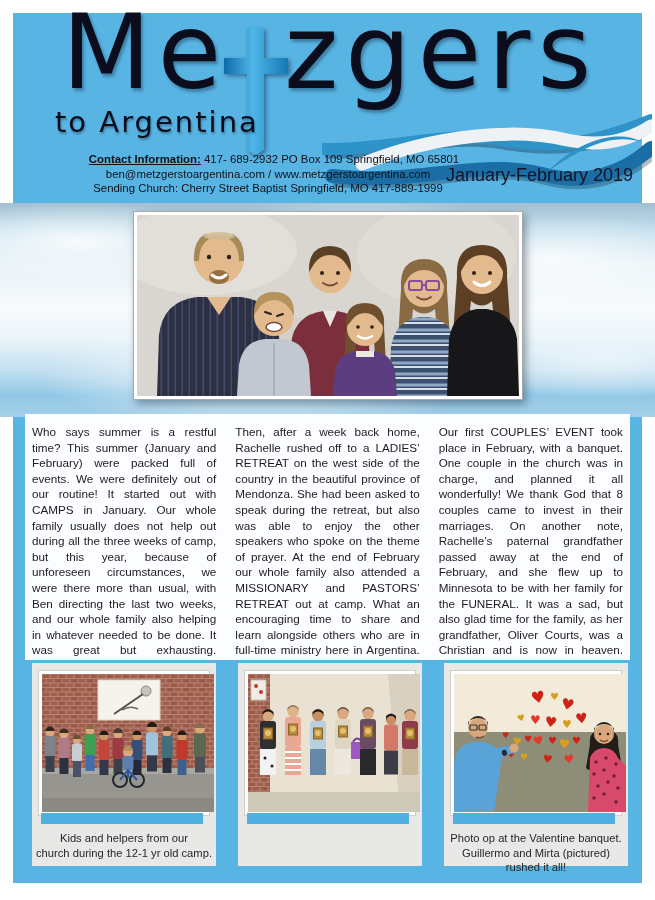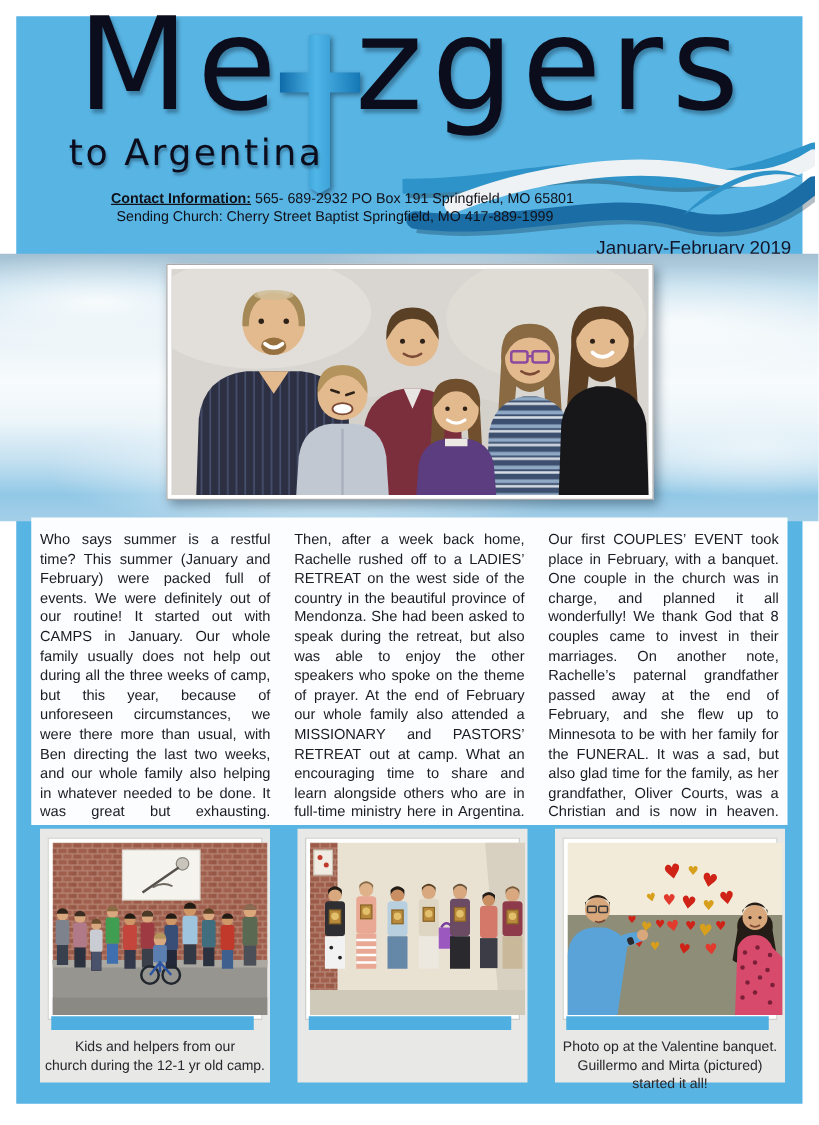--- a/index.html
+++ b/index.html
@@ -14,21 +14,21 @@
   .name .gap{display:inline-block;width:56px;}
   .cross{position:absolute;left:224px;top:28px;width:64px;height:127px;
          filter:drop-shadow(2px 2px 2px rgba(0,20,40,.45));}
   .subtitle{position:absolute;left:55px;top:96px;font-family:"DejaVu Sans",sans-serif;
         font-size:29px;line-height:52px;letter-spacing:2px;color:#0c0d1c;
         text-shadow:1px 2px 2px rgba(10,30,50,.35);}
   .waves{position:absolute;left:322px;top:112px;width:330px;height:122px;}
   .contact{position:absolute;left:58px;top:152px;width:420px;text-align:center;
         font-size:11.4px;line-height:14.6px;color:#101018;}
   .contact b u{text-decoration:underline;padding-left:12px;}
-  .issue-date{position:absolute;right:22px;top:190px;font-size:15px;color:#15152a;}
+  .issue-date{position:absolute;right:22px;top:165px;font-size:18px;color:#15152a;}
 
   
   .flag-band{position:absolute;left:0;top:203px;width:655px;height:214px;
      background:
        radial-gradient(ellipse 230px 55px at 12% 18%, rgba(255,255,255,.85), transparent 70%),
        radial-gradient(ellipse 260px 65px at 84% 26%, rgba(255,255,255,.75), transparent 70%),
        radial-gradient(ellipse 320px 80px at 40% 80%, rgba(255,255,255,.85), transparent 70%),
        radial-gradient(ellipse 220px 60px at 92% 72%, rgba(235,245,250,.9), transparent 70%),
        radial-gradient(ellipse 180px 45px at 55% 10%, rgba(210,228,240,.8), transparent 70%),
        linear-gradient(180deg,#a3c0d2 0%,#bedcec 12%,#e9f3f8 30%,#f7fbfd 48%,#eef6fa 62%,#c2dff0 78%,#92c8e6 90%,#a4cfe8 100%);}
@@ -83,21 +83,22 @@
       <path d="M2,37 C70,38 125,18 180,28 C235,38 275,30 329,8" fill="none" stroke="rgba(10,40,60,.35)" stroke-width="13" transform="translate(2,3)"></path>
       <path d="M2,37 C70,38 125,18 180,28 C235,38 275,30 329,8" fill="none" stroke="#2e93c8" stroke-width="12" stroke-linecap="round"></path>
       <path d="M40,52 C115,22 195,16 245,28 C278,35 305,30 329,14" fill="none" stroke="#eef2f4" stroke-width="13" stroke-linecap="round"></path>
       <path d="M10,64 C90,74 160,46 220,62 C262,74 300,62 329,36" fill="none" stroke="rgba(10,40,60,.3)" stroke-width="15" transform="translate(2,3)"></path>
       <path d="M10,64 C90,74 160,46 220,62 C262,74 300,62 329,36" fill="none" stroke="#1a6da5" stroke-width="14" stroke-linecap="round"></path>
       <path d="M225,60 C255,40 285,20 320,30 C300,18 260,24 225,60" fill="#2e93c8"></path>
     </g>
   </svg>
 
   <div class="contact">
-    <div><b><u>Contact Information:</u></b><span> 565- 689-2932 PO Box 191 Springfield, MO 65801</span></div>
+    <div><b><u>Contact Information:</u></b><span> 417- 689-2932 PO Box 109 Springfield, MO 65801</span></div>
+    <div>ben@metzgerstoargentina.com / www.metzgerstoargentina.com</div>
     <div>Sending Church: Cherry Street Baptist Springfield, MO 417-889-1999</div>
   </div>
 
   <div class="issue-date">January-February 2019</div>
 
   <div class="flag-band"></div>
 
   <div class="hero-frame">
     <svg viewBox="0 0 382 181" aria-hidden="true">
       <defs>
@@ -434,16 +435,16 @@
               <circle cx="164" cy="114" r="1.8"></circle>
             <circle cx="140" cy="124" r="1.8"></circle>
               <circle cx="150" cy="120" r="1.8"></circle>
               <circle cx="162" cy="128" r="1.8"></circle>
           </g>
         </g>
       </svg>
     </div>
     <div class="caption">
       <div>Photo op at the Valentine banquet.</div>
-      <div>Guillermo and Mirta (pictured) started it all!</div>
+      <div>Guillermo and Mirta (pictured) rushed it all!</div>
     </div>
   </div>
 </div>
 
 </body></html>

